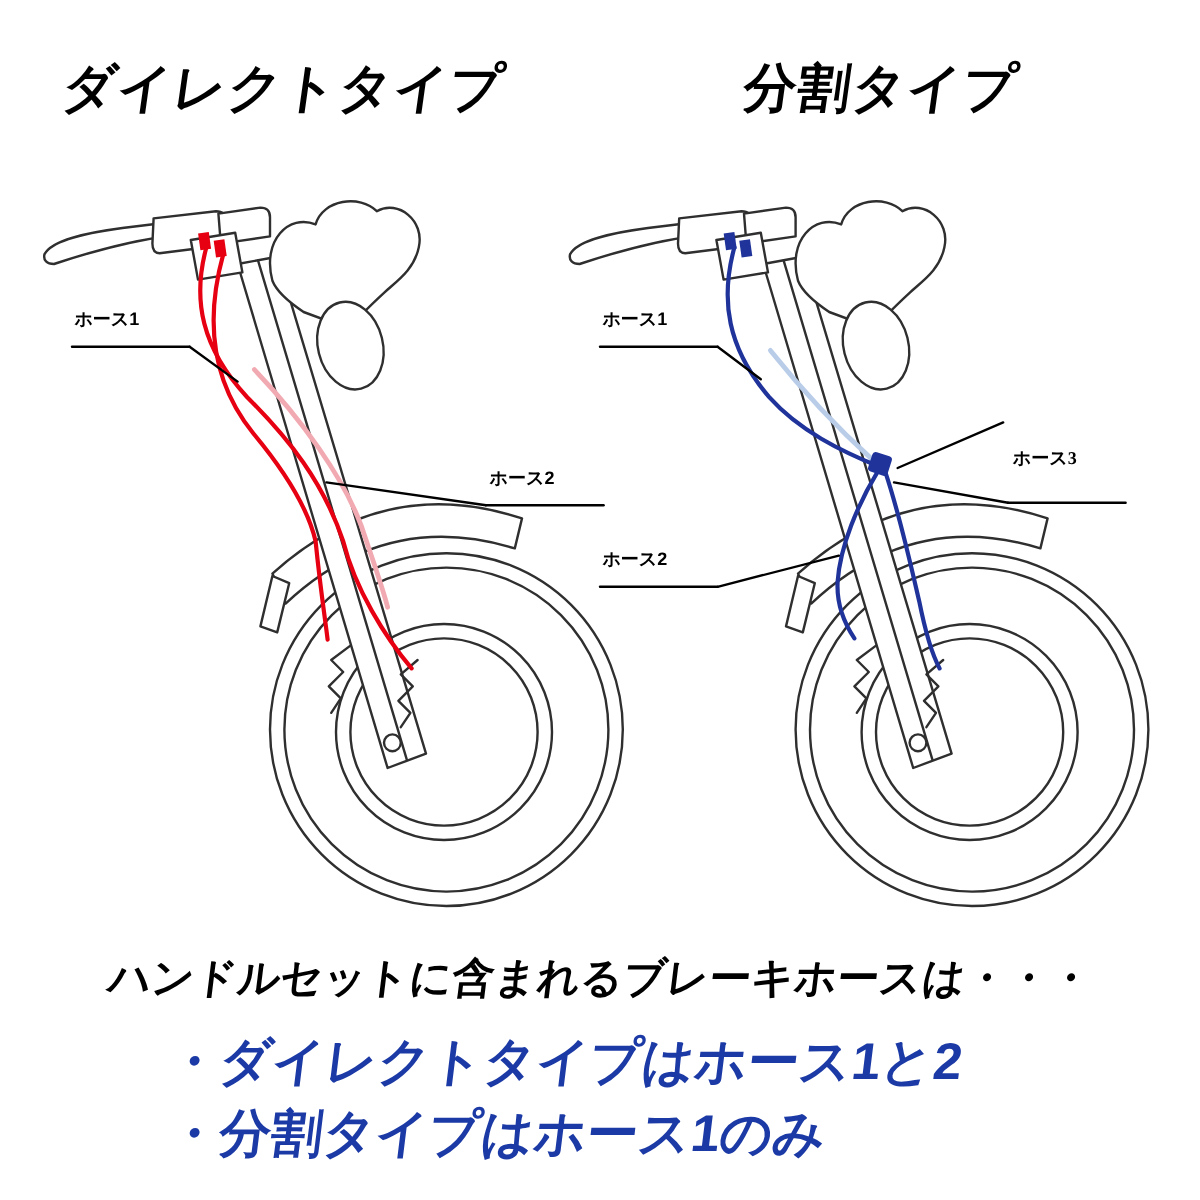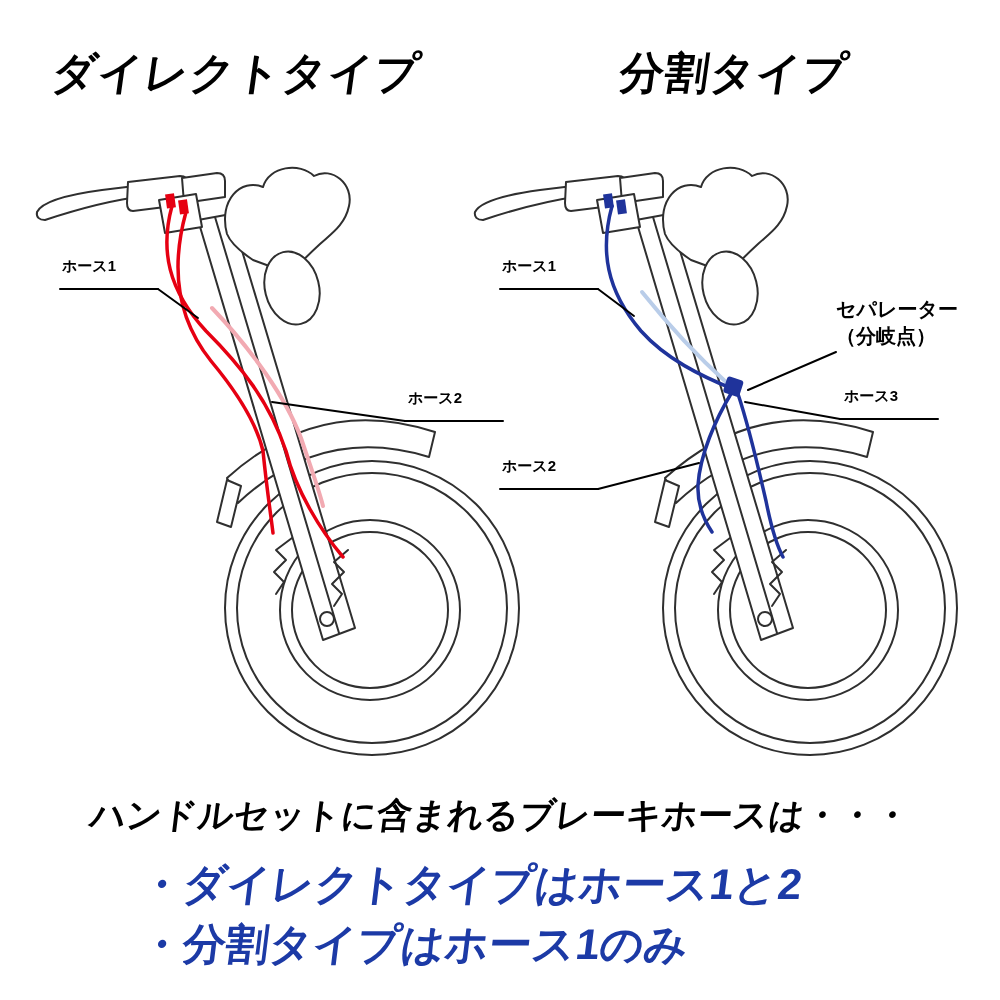--- a/index.html
+++ b/index.html
@@ -25,21 +25,21 @@
   .hose-s{fill:none;stroke:var(--split-hose);stroke-width:3.5;stroke-linecap:round;}
   .hose-sl{fill:none;stroke:var(--split-hose-light);stroke-width:4;stroke-linecap:round;}
   .fit-d{fill:var(--direct-hose);}
   .fit-s{fill:var(--split-hose);}
   .leader{stroke:#000;stroke-width:2;stroke-linecap:round;}
   .diagram-label{position:absolute;font-size:15px;font-weight:bold;white-space:nowrap;}
   .lbl-left-hose1{left:62px;top:257px;}
   .lbl-left-hose2{left:408px;top:389px;}
   .lbl-right-hose1{left:502px;top:257px;}
   .lbl-right-hose2{left:502px;top:457px;}
-  .lbl-right-hose3{left:844px;top:387px;}
+  .lbl-right-hose3{left:844px;top:373px;font-family:Liberation Serif, serif;}
   .lbl-separator{left:836px;top:296px;font-size:20px;line-height:1.35;}
   .footer-heading{position:absolute;left:0;top:792px;width:1000px;text-align:center;
                   font-size:35px;font-weight:900;transform:skewX(-7deg);white-space:nowrap;}
   .bullet{position:absolute;left:140px;font-size:43px;font-weight:900;
           color:var(--bullet-text);transform:skewX(-7deg);white-space:nowrap;}
   .b1{top:856px;}
   .b2{top:916px;}
 </style>
 </head>
 <body>
@@ -114,24 +114,20 @@
       <line class="leader" x1="840" y1="419" x2="938" y2="419"></line>
       <line class="leader" x1="840" y1="419" x2="745" y2="402"></line>
       <line class="leader" x1="500" y1="489" x2="598" y2="489"></line>
       <line class="leader" x1="598" y1="489" x2="699" y2="463"></line>
     </g>
   </svg>
 
   <div class="diagram-label lbl-left-hose1">ホース1</div>
   <div class="diagram-label lbl-left-hose2">ホース2</div>
   <div class="diagram-label lbl-right-hose1">ホース1</div>
-  <div class="diagram-label lbl-separator">
-    <div>セパレーター</div>
-    <div>（分岐点）</div>
-  </div>
   <div class="diagram-label lbl-right-hose3">ホース3</div>
   <div class="diagram-label lbl-right-hose2">ホース2</div>
 
   <div class="footer-heading">ハンドルセットに含まれるブレーキホースは・・・</div>
   <div class="bullet b1">・ダイレクトタイプはホース1と2</div>
   <div class="bullet b2">・分割タイプはホース1のみ</div>
 
 </div>
 
 </body></html>

